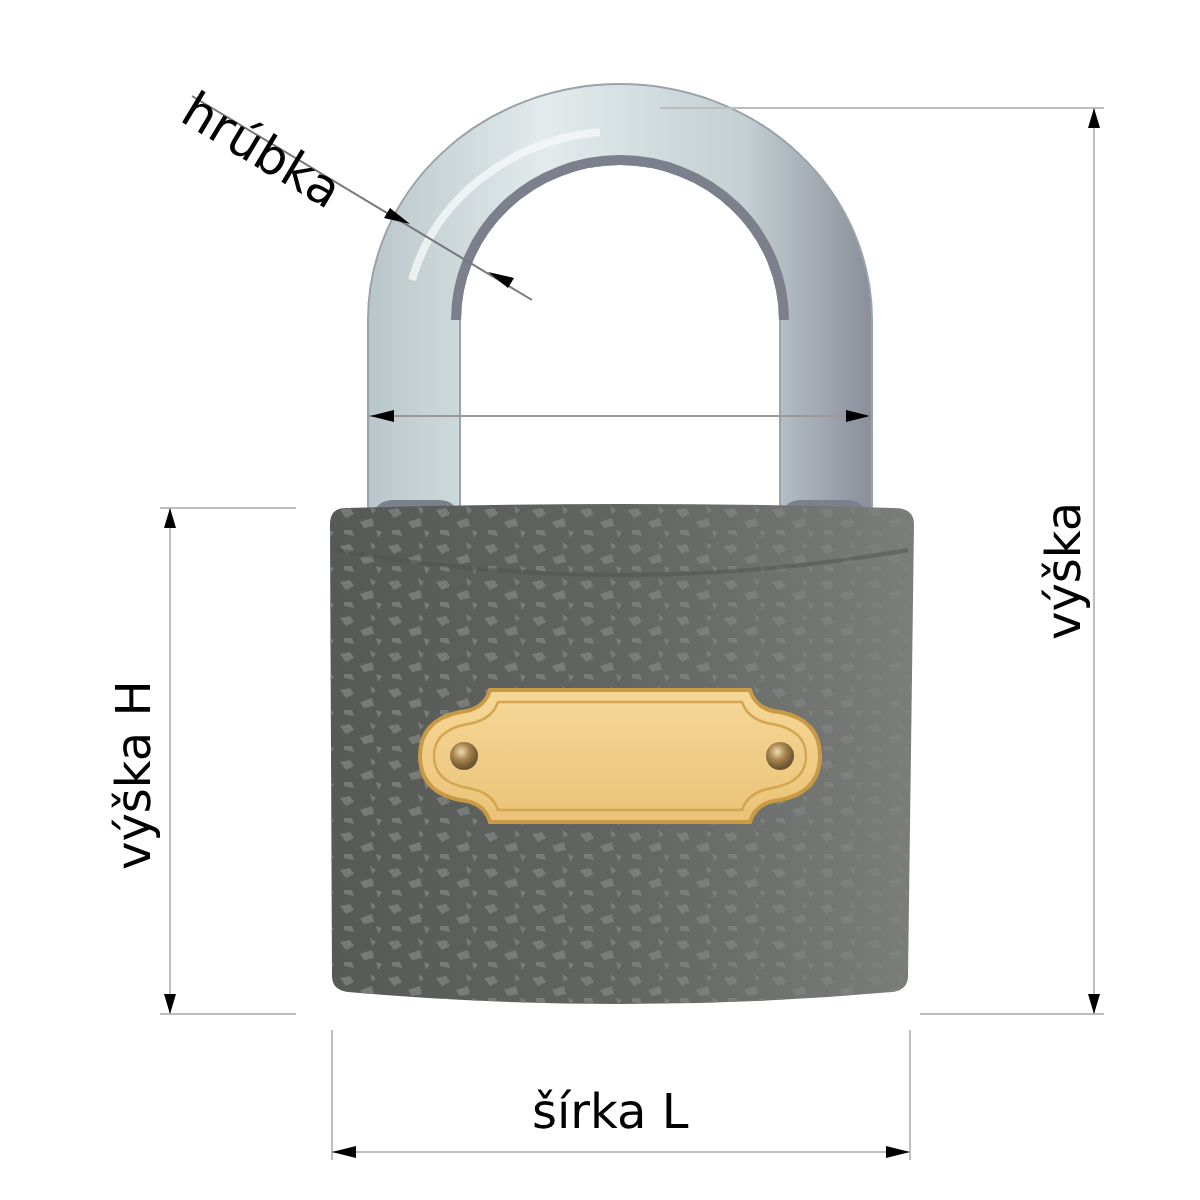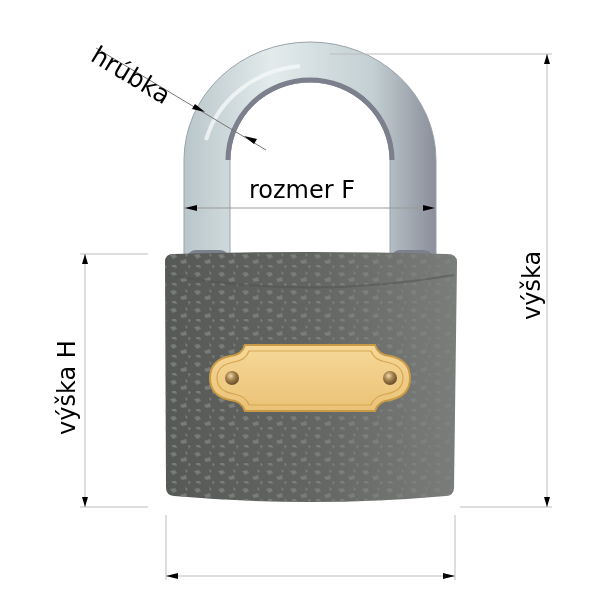--- a/index.html
+++ b/index.html
@@ -90,19 +90,19 @@
       <path d="M455 576 l-12 -3 l0 6 z"></path>
       <path d="M185 208 l12 -3 l0 6 z"></path>
       <path d="M435 208 l-12 -3 l0 6 z"></path>
       <path d="M205 112 l-10 -8 l-3 5 z"></path>
       <path d="M244 136 l10 8 l3 -5 z"></path>
     </g>
   </svg>
 
   <div class="lbl" style="left:100px; top:42px; font-size:25px; transform: rotate(31deg); transform-origin: 0 0;">hrúbka</div>
 
-  <div class="lbl" style="left:249px; top:178px; font-size:24px;">rozmer F</div>
 
   <div class="lbl" style="left:520px; top:320px; font-size:24px; transform: rotate(-90deg); transform-origin: 0 0;">výška</div>
 
   <div class="lbl" style="left:55px; top:435px; font-size:24px; transform: rotate(-90deg); transform-origin: 0 0;">výška H</div>
 
+  <div class="lbl" style="left:266px; top:544px; font-size:24px;">šírka L</div>
 </div>
 
 </body></html>

